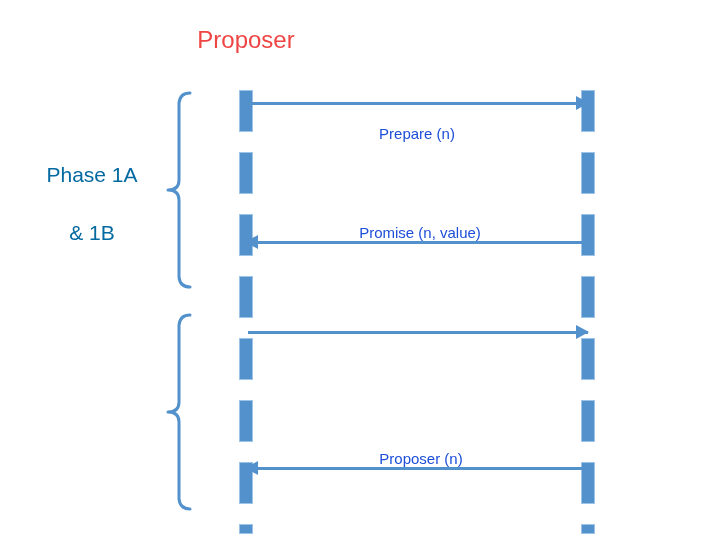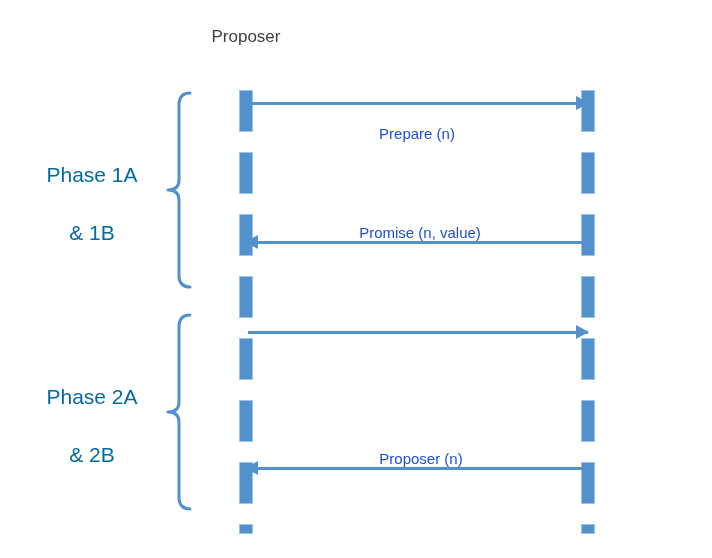--- a/index.html
+++ b/index.html
@@ -16,23 +16,23 @@
     position: relative;
     width: 712px;
     height: 558px;
     background: #ffffff;
     overflow: hidden;
   }
 
   
   .participant-label {
     position: absolute;
-    font-size: 17px;
+    font-size: 24px;
     line-height: 1;
-    color: #404040;
+    color: #ef4444;
     white-space: nowrap;
     text-align: center;
   }
   #participant-proposer { left: 246px; top: 28px; transform: translateX(-50%); }
   #participant-acceptors { left: 588px; top: 28px; transform: translateX(-50%); }
 
   
   .lifeline {
     position: absolute;
     top: 90px;
@@ -148,24 +148,20 @@
     <svg width="26" height="200" viewBox="0 0 26 200" aria-hidden="true">
       <path d="M24 3 Q14 3 13 13 L13 90 Q13 100 2 100 Q13 100 13 110 L13 187 Q14 197 24 197" fill="none" stroke="#5391cd" stroke-width="3" stroke-linecap="round" stroke-linejoin="round"></path>
     </svg>
   </div>
 
   <div class="phase-label" id="phase-label-1" style="top:190px;">
     <span>Phase 1A</span><br>
     <span>&amp; 1B</span>
   </div>
 
-  <div class="phase-label" id="phase-label-2" style="top:412px;">
-    <span>Phase 2A</span><br>
-    <span>&amp; 2B</span>
-  </div>
 
   <div class="message to-right" id="message-prepare" style="left:248px; width:340px; top:89px;">
     <div class="line"></div>
     <div class="head"></div>
   </div>
   <div class="message-label" id="message-label-prepare" style="left:417px; top:126px;">Prepare (n)</div>
 
   <div class="message to-left" id="message-promise" style="left:246px; width:342px; top:228px;">
     <div class="line"></div>
     <div class="head"></div>

